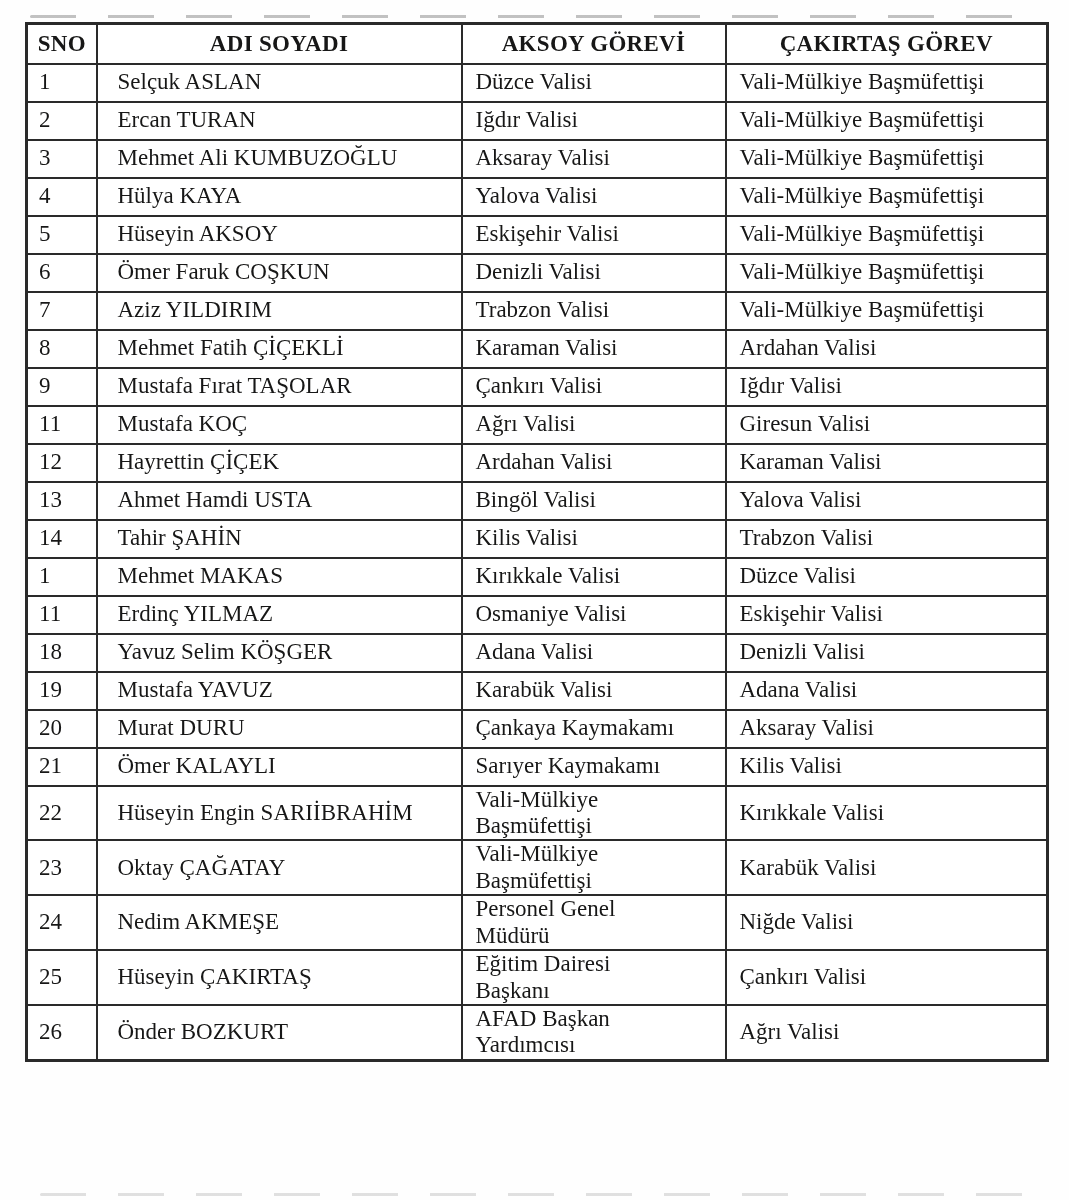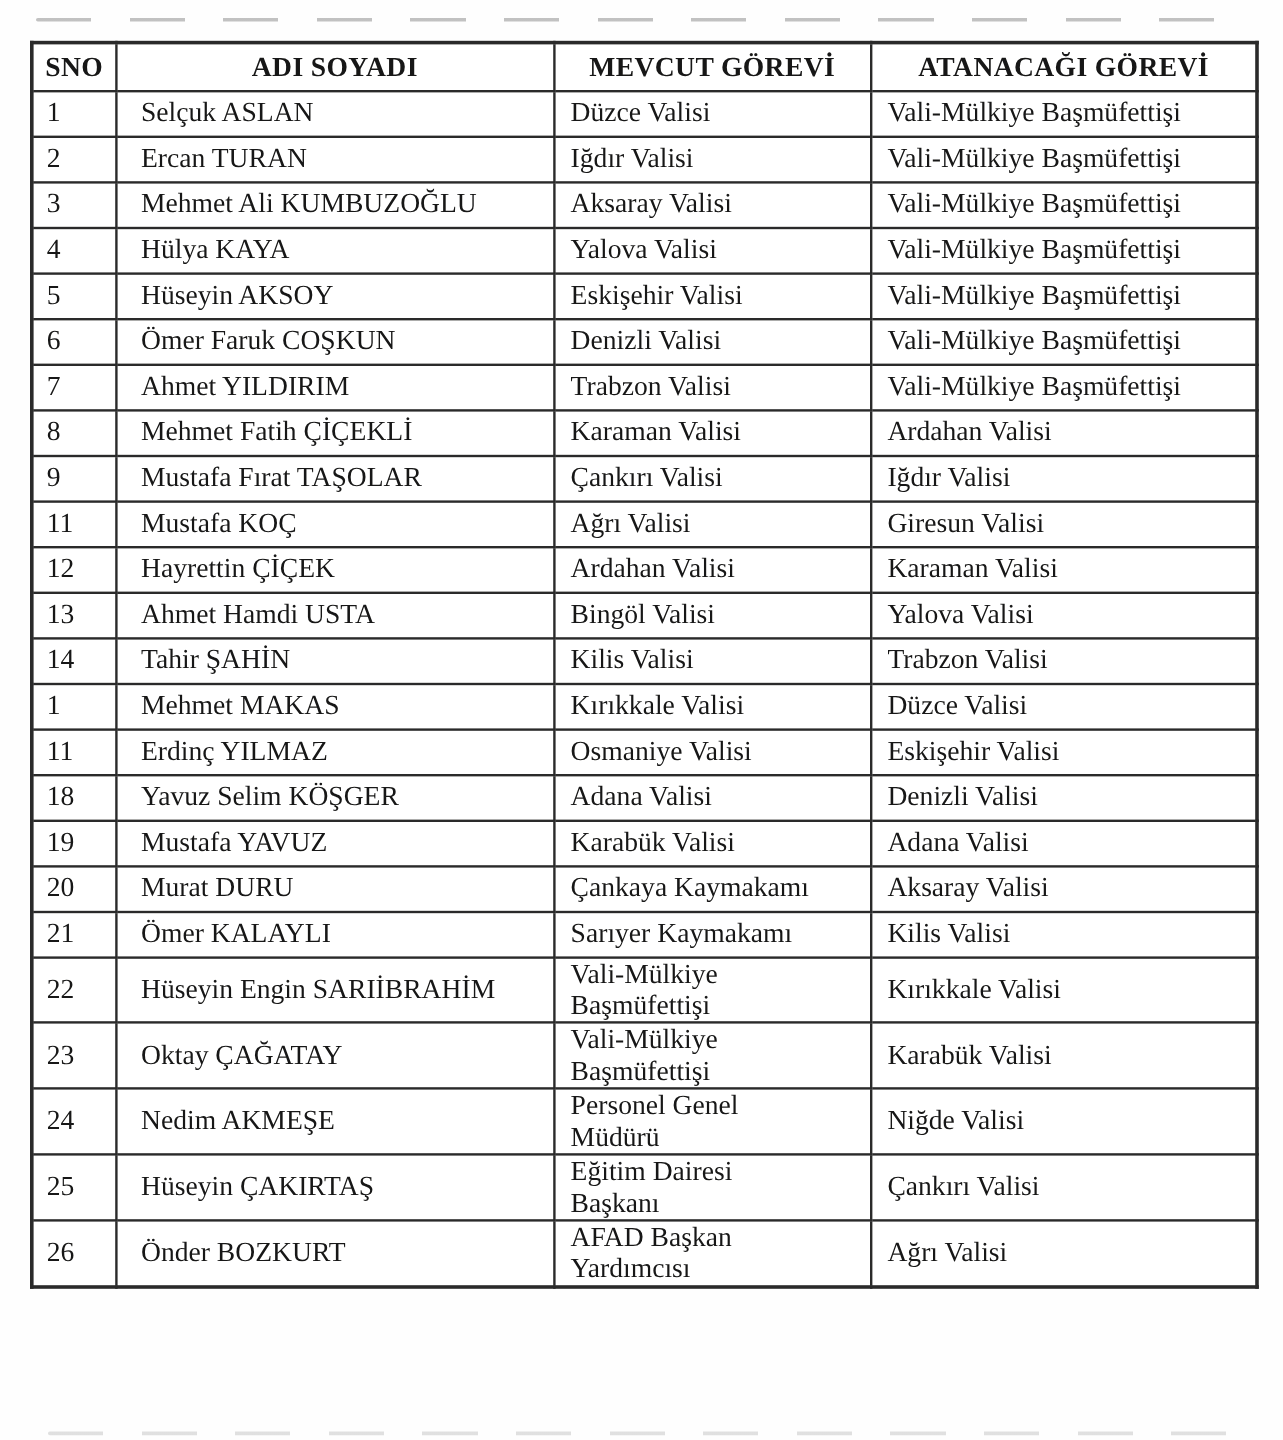--- a/index.html
+++ b/index.html
@@ -32,21 +32,21 @@
   }
   table.doc-table {
     border-collapse: collapse;
     table-layout: fixed;
     width: 1021px;
     background: #fdfdfc;
   }
   table.doc-table, table.doc-table td, table.doc-table th {
     border: 2px solid #2e2e2e;
   }
-  table.doc-table { border-width: 3px; margin-top: 12px; }
+  table.doc-table { border-width: 3px; }
   col.c-sno  { width: 70px; }
   col.c-name { width: 365px; }
   col.c-cur  { width: 264px; }
   col.c-new  { width: 322px; }
 
   th {
     height: 40px;
     font-size: 23px;
     font-weight: bold;
     letter-spacing: 0.3px;
@@ -79,22 +79,22 @@
       <colgroup>
         <col class="c-sno">
           <col class="c-name">
           <col class="c-cur">
           <col class="c-new">
       </colgroup>
       <thead>
         <tr class="header-row">
           <th>SNO</th>
           <th>ADI SOYADI</th>
-          <th>MEVCUT GÖREVİ</th>
-          <th>ATANACAĞI GÖREVİ</th>
+          <th>AKSOY GÖREVİ</th>
+          <th>ÇAKIRTAŞ GÖREV</th>
         </tr>
       </thead>
       <tbody>
         <tr class="row">
           <td class="c-sno">1</td>
           <td class="c-name">Selçuk ASLAN</td>
           <td class="c-cur">Düzce Valisi</td>
           <td class="c-new">Vali-Mülkiye Başmüfettişi</td>
         </tr>
         <tr class="row">
@@ -122,21 +122,21 @@
           <td class="c-new">Vali-Mülkiye Başmüfettişi</td>
         </tr>
         <tr class="row">
           <td class="c-sno">6</td>
           <td class="c-name">Ömer Faruk COŞKUN</td>
           <td class="c-cur">Denizli Valisi</td>
           <td class="c-new">Vali-Mülkiye Başmüfettişi</td>
         </tr>
         <tr class="row">
           <td class="c-sno">7</td>
-          <td class="c-name">Ahmet YILDIRIM</td>
+          <td class="c-name">Aziz YILDIRIM</td>
           <td class="c-cur">Trabzon Valisi</td>
           <td class="c-new">Vali-Mülkiye Başmüfettişi</td>
         </tr>
         <tr class="row">
           <td class="c-sno">8</td>
           <td class="c-name">Mehmet Fatih ÇİÇEKLİ</td>
           <td class="c-cur">Karaman Valisi</td>
           <td class="c-new">Ardahan Valisi</td>
         </tr>
         <tr class="row">

